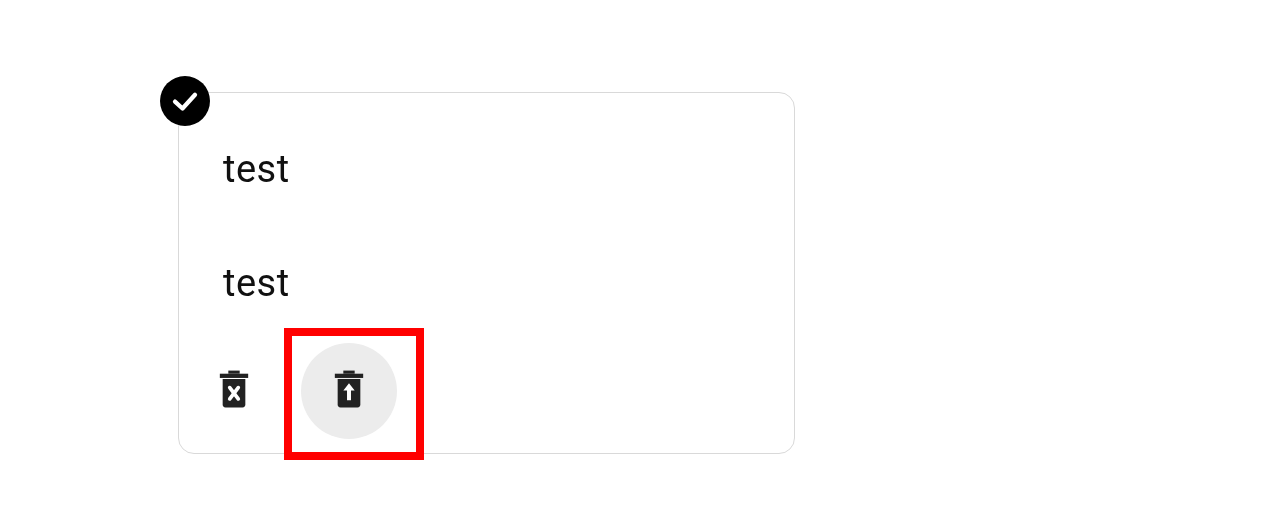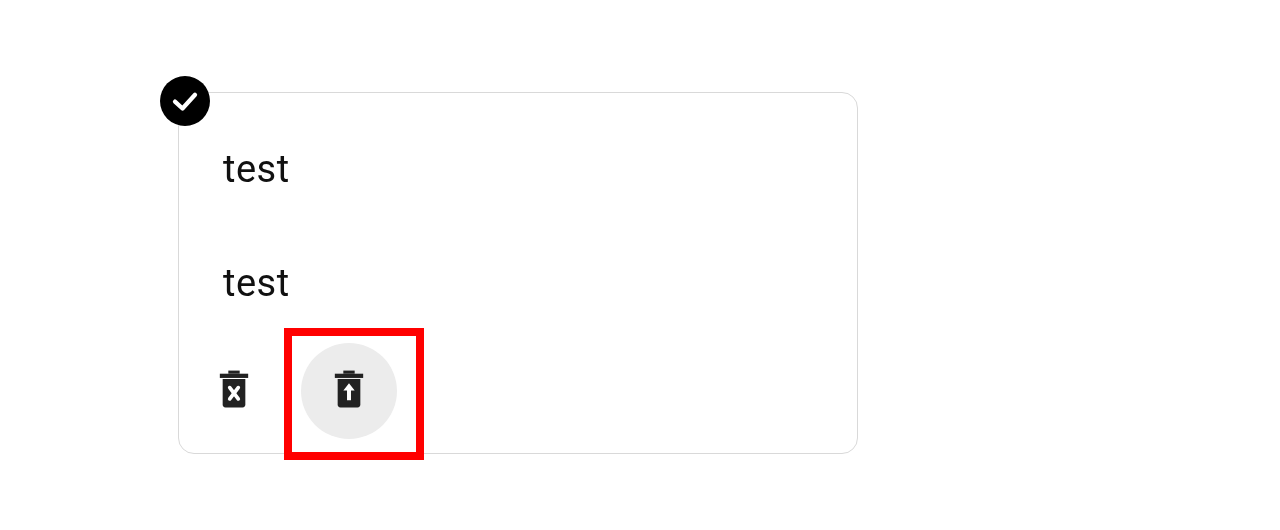--- a/index.html
+++ b/index.html
@@ -9,21 +9,21 @@
     height: 530px;
     background: #ffffff;
     font-family: -apple-system, BlinkMacSystemFont, "Segoe UI", Roboto, Helvetica, Arial, sans-serif;
     color: #111;
   }
 
   .card {
     position: absolute;
     left: 178px;
     top: 92px;
-    width: 680px;
+    width: 617px;
     height: 362px;
     background: #fff;
     border: 1px solid #d9d9d9;
     border-radius: 16px;
     box-sizing: border-box;
     padding: 40px 44px 20px 44px;
   }
 
   .badge {
     position: absolute;

